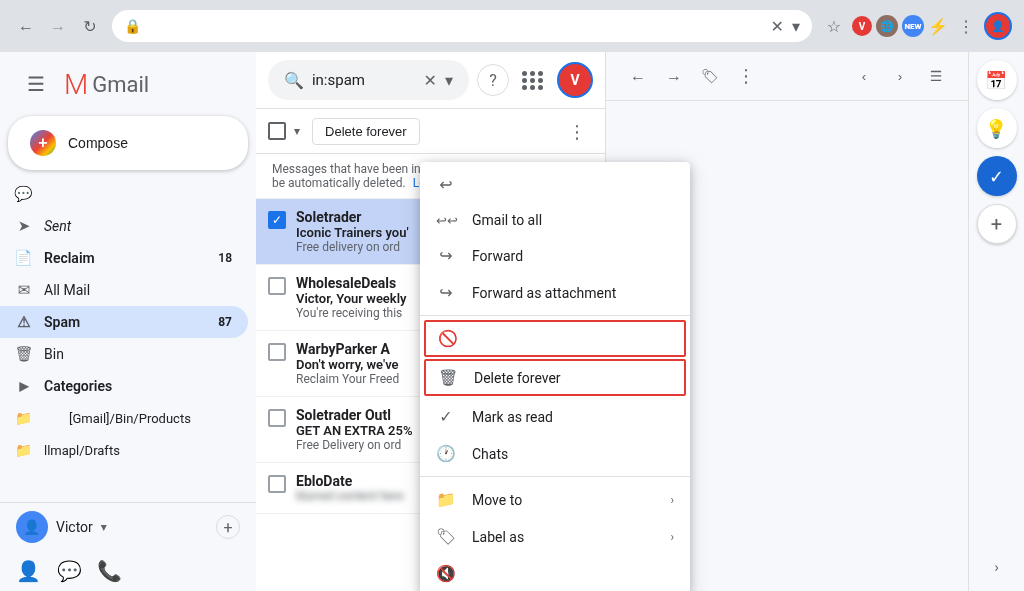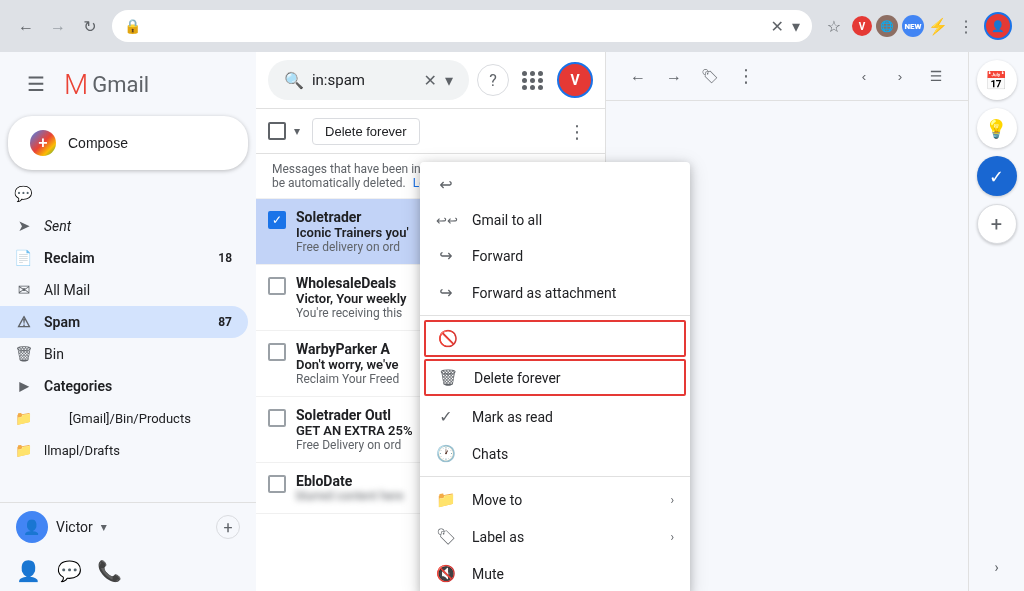--- a/index.html
+++ b/index.html
@@ -271,19 +271,18 @@
       </div>
 
       <div style="display:flex; align-items:center; padding:9px 16px; gap:16px; cursor:pointer; font-size:14px; color:#202124;">
         <span style="width:20px; color:#5f6368; font-size:16px; text-align:center;">🏷</span>
         <span style="flex:1;">Label as</span>
         <span style="font-size:12px; color:#5f6368;">›</span>
       </div>
 
       <div style="display:flex; align-items:center; padding:9px 16px; gap:16px; cursor:pointer; font-size:14px; color:#202124;">
         <span style="width:20px; color:#5f6368; font-size:16px; text-align:center;">🔇</span>
-        <span style="flex:1;">Mute</span>
       </div>
 
     </div>
   </div>
 
 </div>
 
 </body></html>

